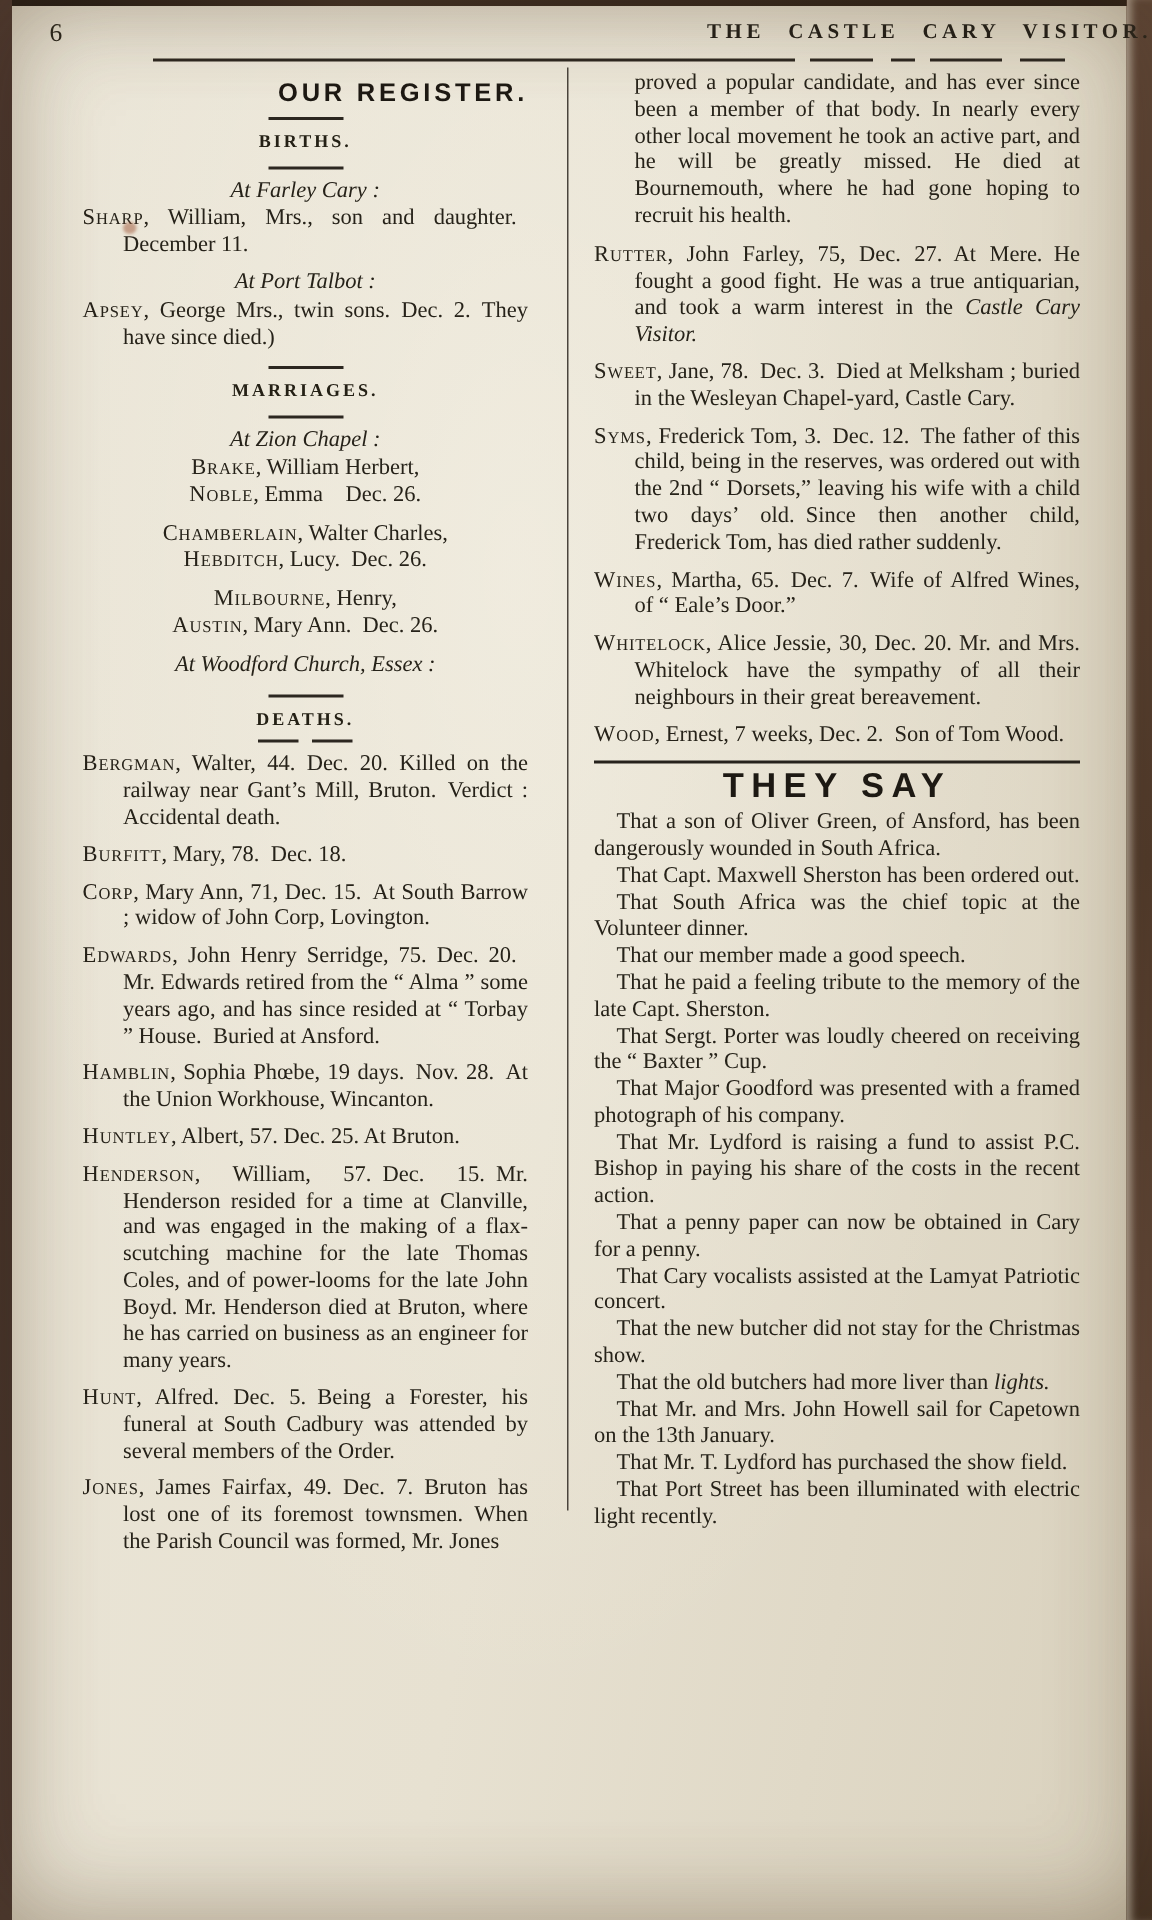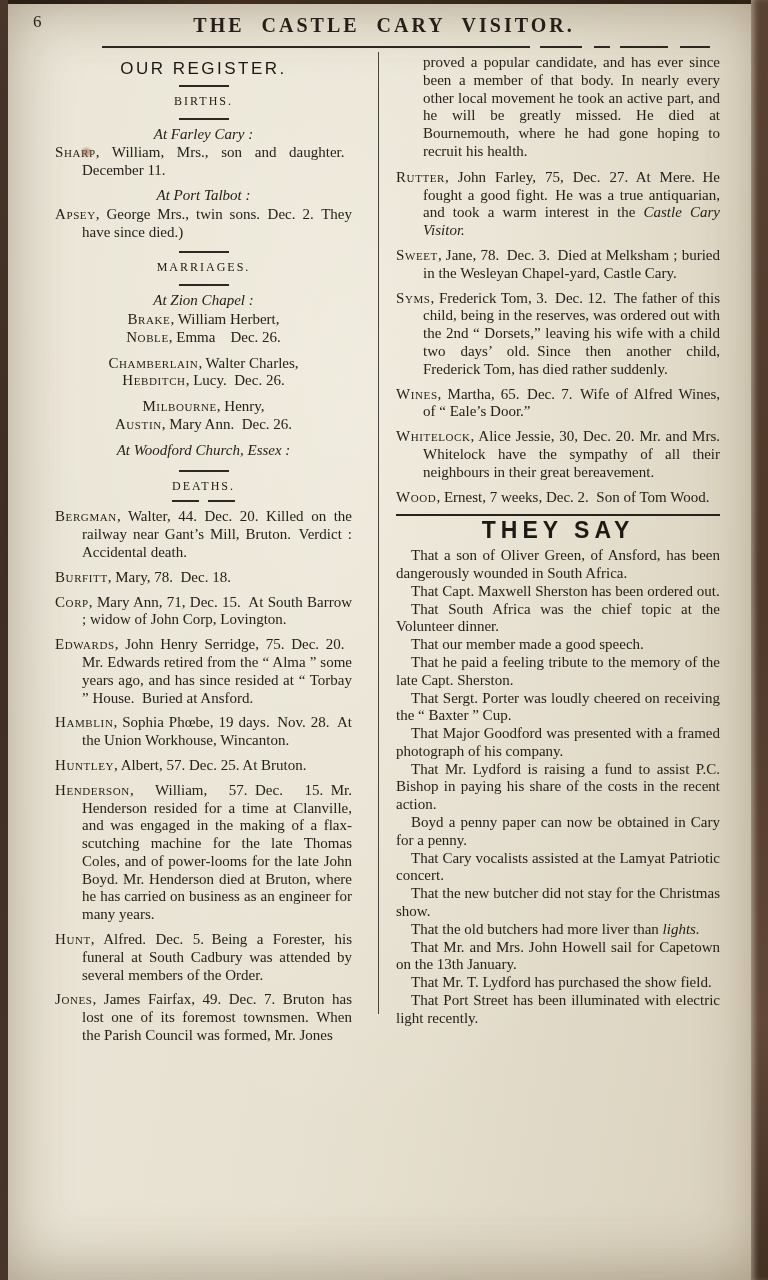--- a/index.html
+++ b/index.html
@@ -19,41 +19,41 @@
   .edge-left  { position:absolute; top:0; left:0; width:8px; height:100%;
     background:linear-gradient(180deg,#46312a,#3a2a22 40%,#44312a); }
   .edge-right { position:absolute; top:0; right:0; width:17px; height:100%;
     background:linear-gradient(180deg,#5a4133,#4c3628 45%,#63483a 80%,#3c2a1e);
     box-shadow: inset 6px 0 6px -3px rgba(250,244,228,.55); }
   .stain { position:absolute; left:82px; top:148px; width:9px; height:8px;
     border-radius:50%; background:rgba(164,98,70,.55); filter:blur(1px); }
 
   header { position:relative; padding-top:14px; }
   .pageno { position:absolute; left:33px; top:12px; font-size:17px; }
-  .paper-title { text-align:center; font-size:20px; letter-spacing:3px;
+  .paper-title { text-align:right; font-size:14px; letter-spacing:3px;
     word-spacing:9px; font-weight:bold; color:#211d16; }
   .header-rule { display:flex; align-items:center; margin:9px 0 0 102px; width:618px; }
   .header-rule span { height:2px; background:#2c2720; display:block; }
   .hr-solid { width:428px; }
   .hr-d1 { width:42px; margin-left:10px; } .hr-d2 { width:16px; margin-left:12px; }
   .hr-d3 { width:48px; margin-left:10px; } .hr-d4 { width:30px; margin-left:12px; }
 
   .columns { display:flex; margin-top:2px; }
   .col { font-size:15px; line-height:17.8px; }
   .col-left  { width:297px; margin-left:55px; padding-top:6px; }
   .divider { width:1px; background:#4a443c; margin:2px 17px 38px 26px; align-self:stretch; }
   .col-right { width:324px; padding-top:4px; }
 
-  .big-head { font-family:"Liberation Sans", sans-serif; font-weight:400;
-    font-size:17px; letter-spacing:2.5px; text-align:center; color:#1d1913;
+  .big-head { font-family:"Liberation Sans", sans-serif; font-weight:700;
+    font-size:17px; letter-spacing:2.5px; text-align:right; color:#1d1913;
     margin:4px 0 0; }
   .say-head { font-family:"Liberation Sans", sans-serif; font-weight:700;
     font-size:23px; letter-spacing:5px; text-align:center; color:#1d1913;
     margin:6px 0 7px; }
-  .sec-head { font-size:12px; letter-spacing:2px; font-weight:normal;
+  .sec-head { font-size:12px; letter-spacing:2px; font-weight:bold;
     text-align:center; color:#242015; margin:0; }
   .srule { width:50px; height:2px; background:#2c2720; margin:7px auto 6px; }
   .drule { display:flex; justify-content:center; gap:9px; margin:5px auto 6px; }
   .drule span { width:27px; height:2px; background:#2c2720; display:block; }
   .sect-rule { height:2px; background:#26221c; margin:8px 0 2px; }
 
   .place { text-align:center; font-style:italic; margin:6px 0 1px; }
   .entry { text-align:justify; padding-left:27px; text-indent:-27px; margin:0 0 7px; }
   .mblock { margin:0 0 8px; }
   .mline { text-align:center; padding-left:27px; text-indent:-27px; margin:0; }
@@ -151,21 +151,21 @@
       <h2 class="say-head">THEY SAY</h2>
 
       <p class="say">That a son of Oliver Green, of Ansford, has been dangerously wounded in South Africa.</p>
       <p class="say">That Capt. Maxwell Sherston has been ordered out.</p>
       <p class="say">That South Africa was the chief topic at the Volunteer dinner.</p>
       <p class="say">That our member made a good speech.</p>
       <p class="say">That he paid a feeling tribute to the memory of the late Capt. Sherston.</p>
       <p class="say">That Sergt. Porter was loudly cheered on receiving the “ Baxter ” Cup.</p>
       <p class="say">That Major Goodford was presented with a framed photograph of his company.</p>
       <p class="say">That Mr. Lydford is raising a fund to assist P.C. Bishop in paying his share of the costs in the recent action.</p>
-      <p class="say">Boyd a penny paper can now be obtained in Cary for a penny.</p>
+      <p class="say">That a penny paper can now be obtained in Cary for a penny.</p>
       <p class="say">That Cary vocalists assisted at the Lamyat Patriotic concert.</p>
       <p class="say">That the new butcher did not stay for the Christmas show.</p>
       <p class="say"><span>That the old butchers had more liver than </span><span class="it">lights.</span></p>
       <p class="say">That Mr. and Mrs. John Howell sail for Capetown on the 13th January.</p>
       <p class="say">That Mr. T. Lydford has purchased the show field.</p>
       <p class="say">That Port Street has been illuminated with electric light recently.</p>
     </div>
   </div>
 
   <div class="vignette"></div>

